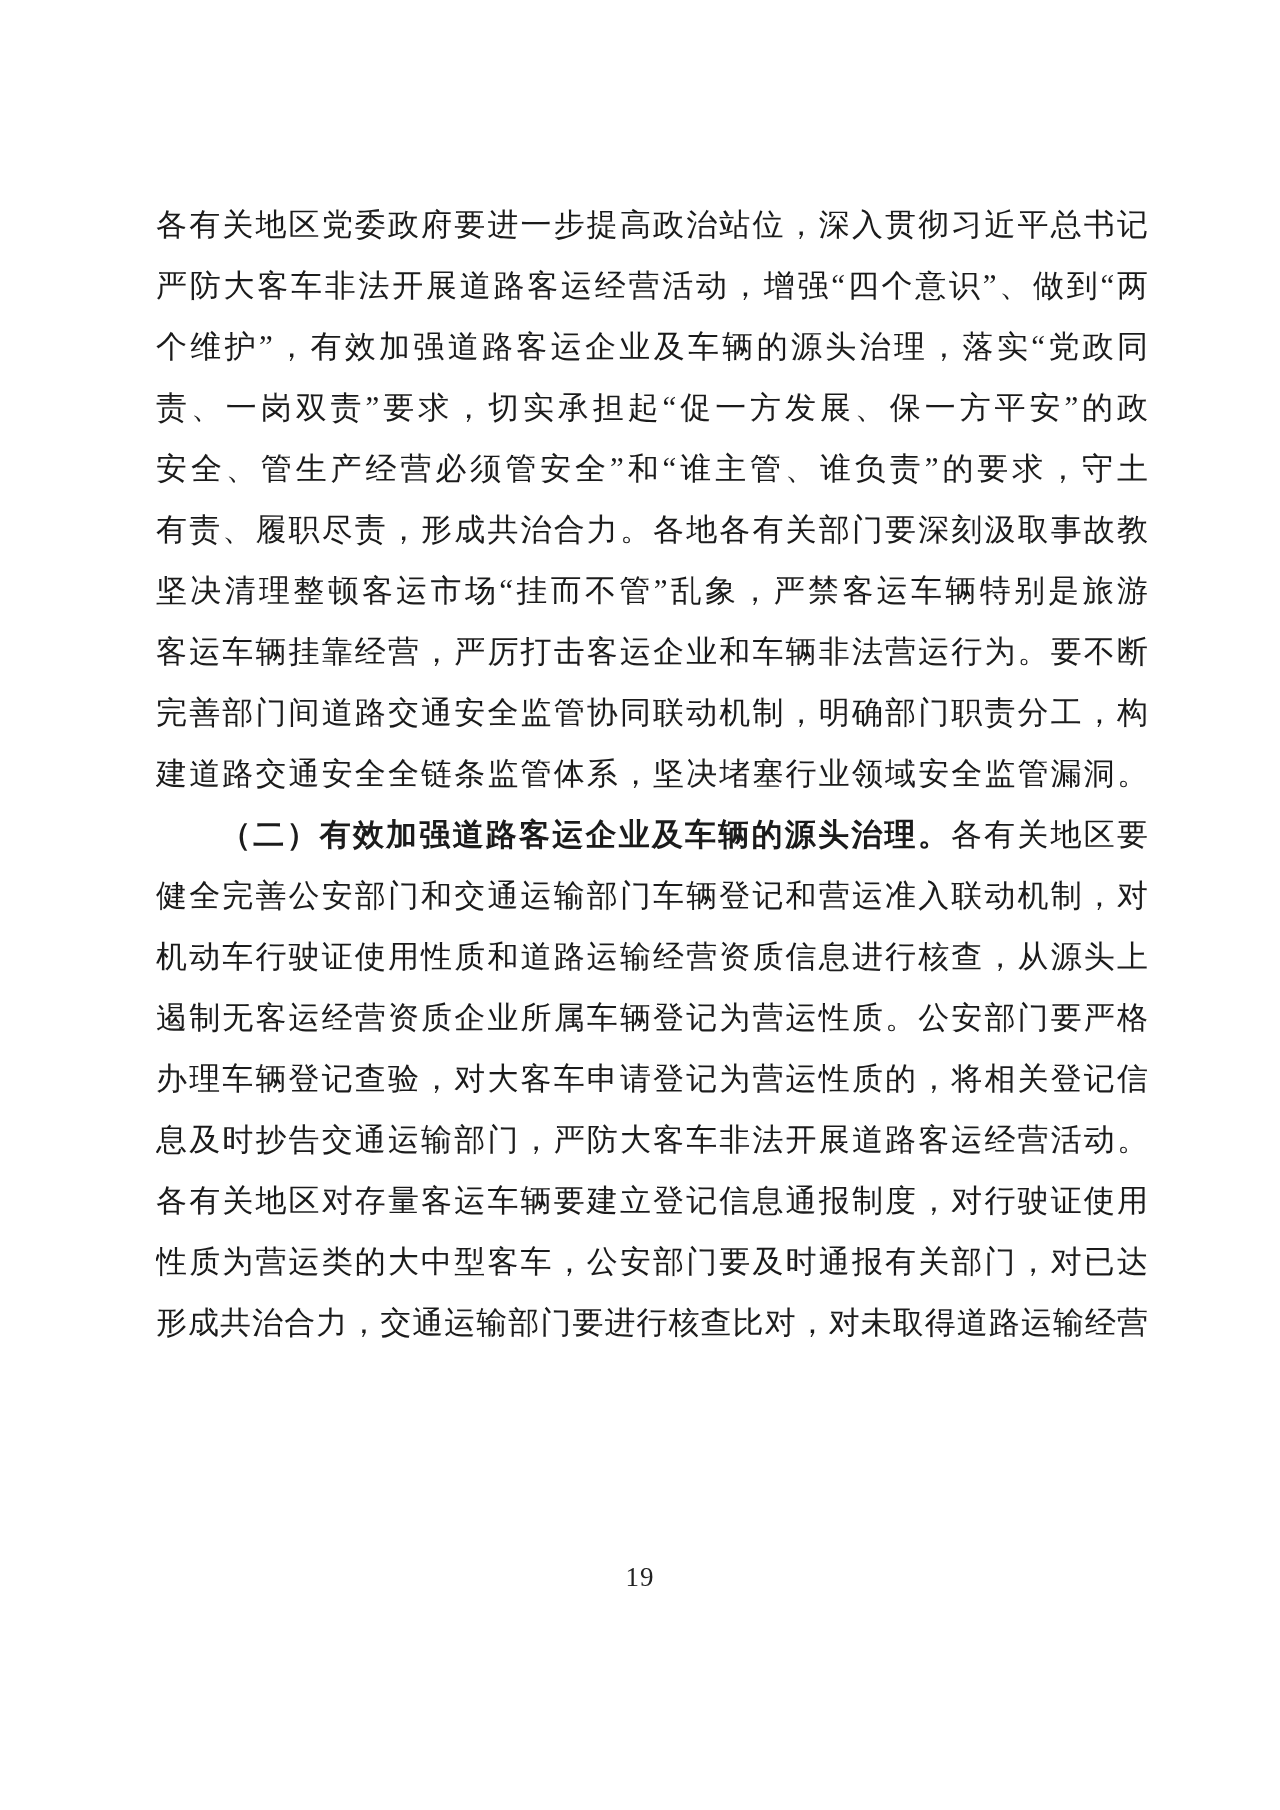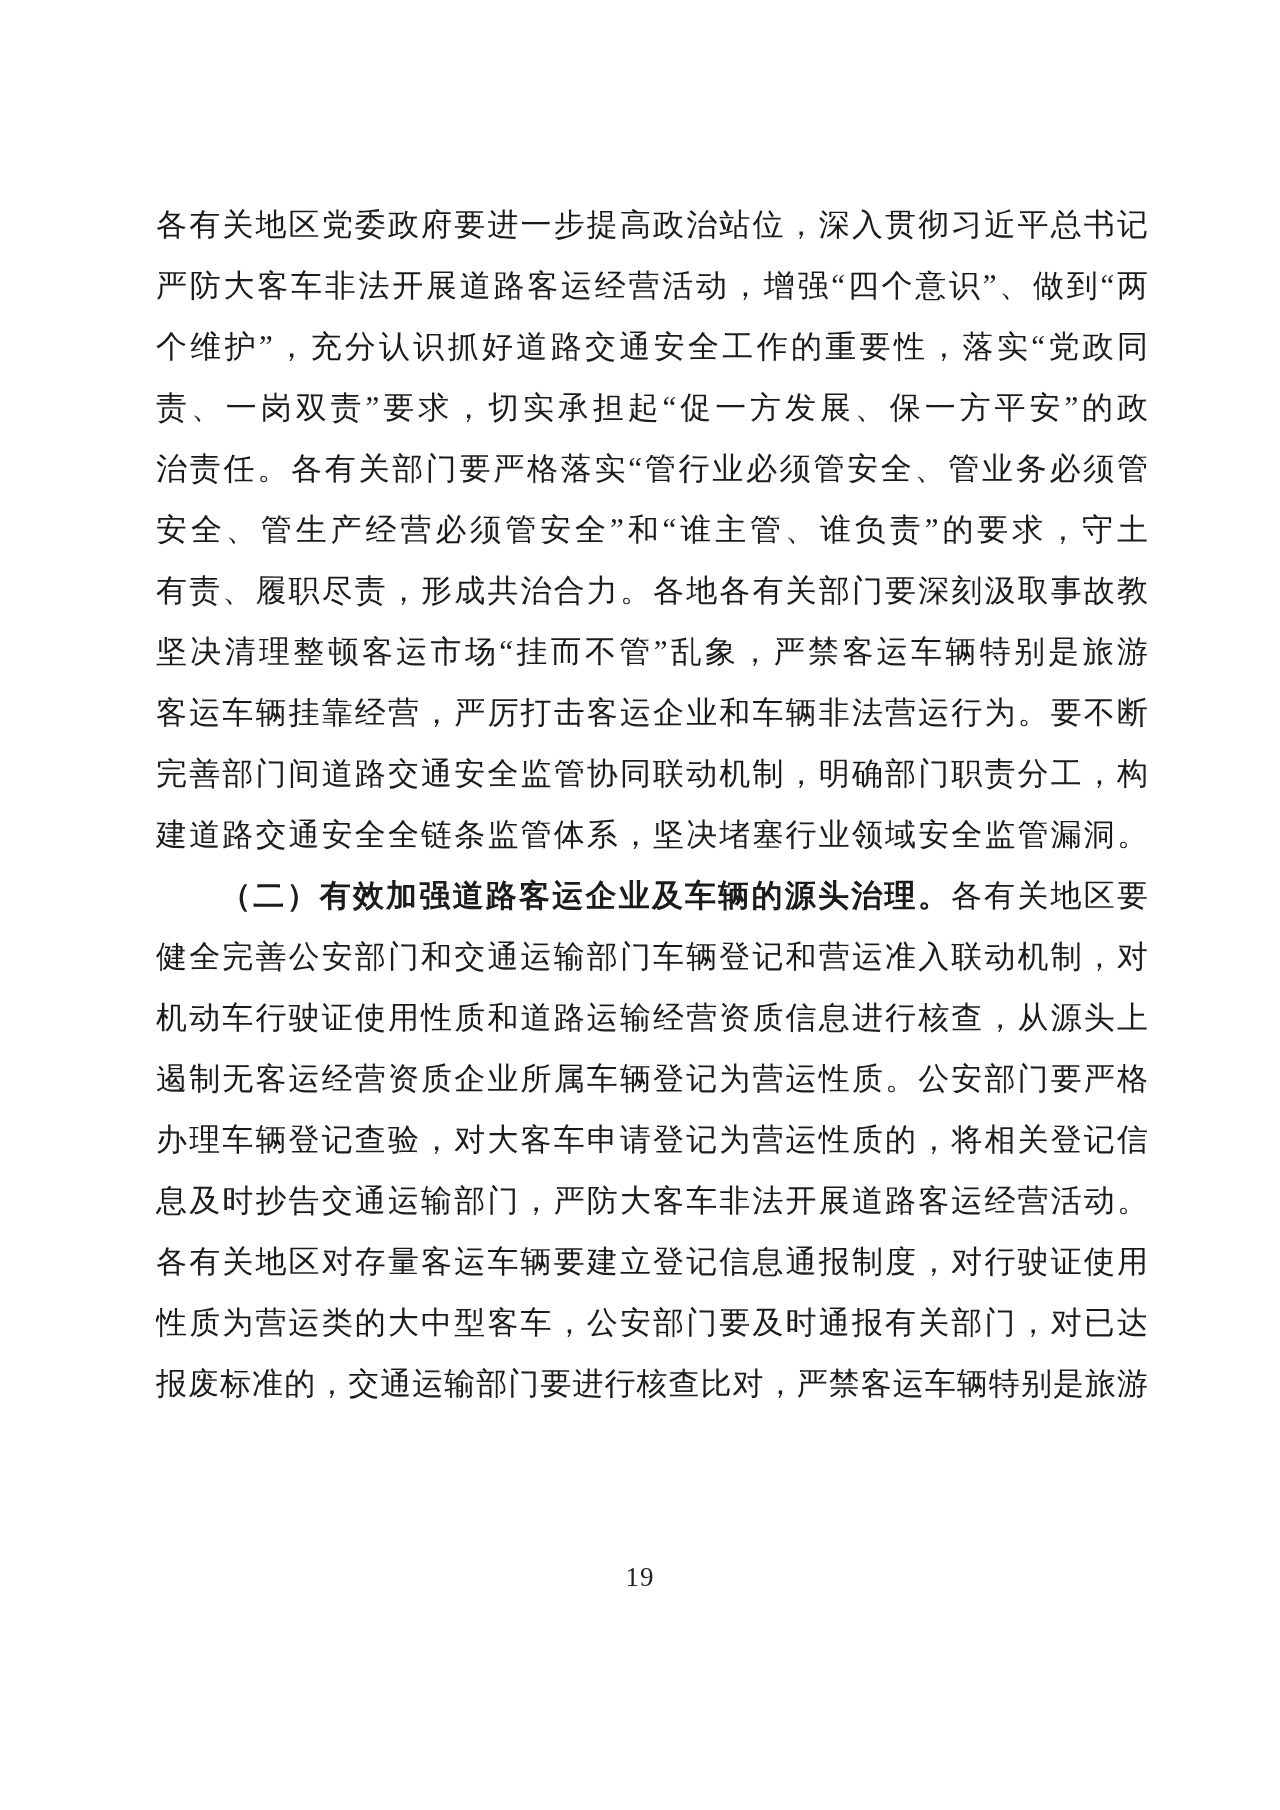--- a/index.html
+++ b/index.html
@@ -48,33 +48,32 @@
     letter-spacing: 1px;
   }
 </style>
 </head>
 <body>
 
 <div class="page">
   <div class="text-block">
       <div class="text-line"><span>各有关地区党委政府要进一步提高政治站位，深入贯彻习近平总书记</span></div>
       <div class="text-line"><span>严防大客车非法开展道路客运经营活动，增强“四个意识”、做到“两</span></div>
-      <div class="text-line"><span>个维护”，充分认识抓好道路交通安全工作的重要性，落实“党政同</span></div>
+      <div class="text-line"><span>个维护”，有效加强道路客运企业及车辆的源头治理，落实“党政同</span></div>
       <div class="text-line"><span>责、一岗双责”要求，切实承担起“促一方发展、保一方平安”的政</span></div>
-      <div class="text-line"><span>治责任。各有关部门要严格落实“管行业必须管安全、管业务必须管</span></div>
       <div class="text-line"><span>安全、管生产经营必须管安全”和“谁主管、谁负责”的要求，守土</span></div>
       <div class="text-line"><span>有责、履职尽责，形成共治合力。各地各有关部门要深刻汲取事故教</span></div>
       <div class="text-line"><span>坚决清理整顿客运市场“挂而不管”乱象，严禁客运车辆特别是旅游</span></div>
       <div class="text-line"><span>客运车辆挂靠经营，严厉打击客运企业和车辆非法营运行为。要不断</span></div>
       <div class="text-line"><span>完善部门间道路交通安全监管协同联动机制，明确部门职责分工，构</span></div>
       <div class="text-line"><span>建道路交通安全全链条监管体系，坚决堵塞行业领域安全监管漏洞。</span></div>
       <div class="text-line indent"><span class="seg-bold">（二）有效加强道路客运企业及车辆的源头治理。</span><span>各有关地区要</span></div>
       <div class="text-line"><span>健全完善公安部门和交通运输部门车辆登记和营运准入联动机制，对</span></div>
       <div class="text-line"><span>机动车行驶证使用性质和道路运输经营资质信息进行核查，从源头上</span></div>
       <div class="text-line"><span>遏制无客运经营资质企业所属车辆登记为营运性质。公安部门要严格</span></div>
       <div class="text-line"><span>办理车辆登记查验，对大客车申请登记为营运性质的，将相关登记信</span></div>
       <div class="text-line"><span>息及时抄告交通运输部门，严防大客车非法开展道路客运经营活动。</span></div>
       <div class="text-line"><span>各有关地区对存量客运车辆要建立登记信息通报制度，对行驶证使用</span></div>
       <div class="text-line"><span>性质为营运类的大中型客车，公安部门要及时通报有关部门，对已达</span></div>
-      <div class="text-line"><span>报废标准的，交通运输部门要进行核查比对，严禁客运车辆特别是旅游</span></div>
+      <div class="text-line"><span>形成共治合力，交通运输部门要进行核查比对，对未取得道路运输经营</span></div>
     </div>
   <div class="page-number">19</div>
 </div>
 
 </body></html>

